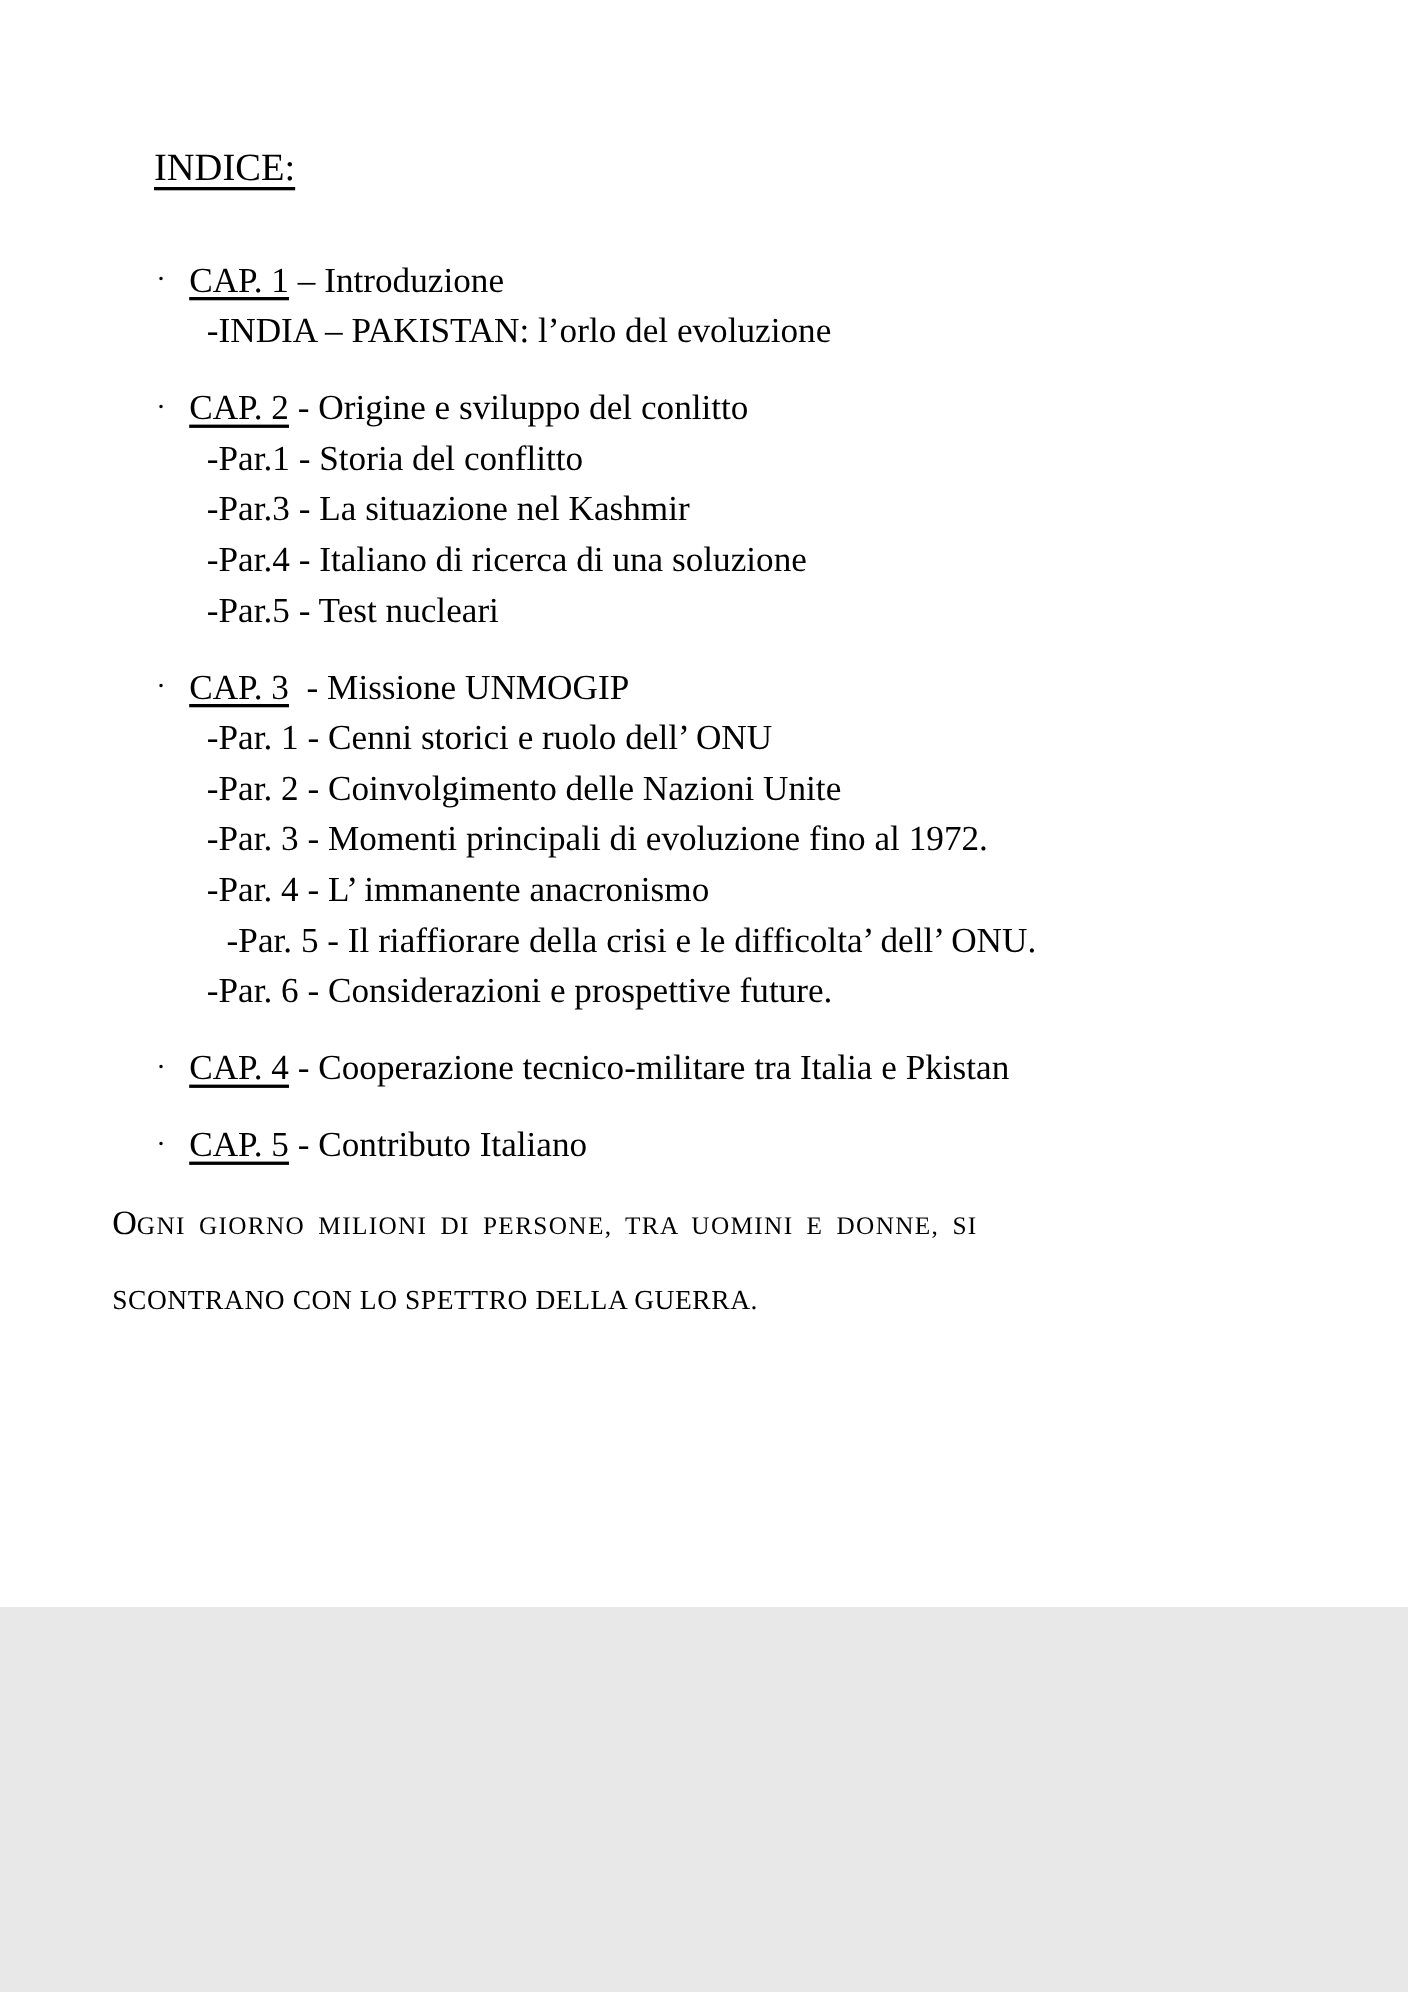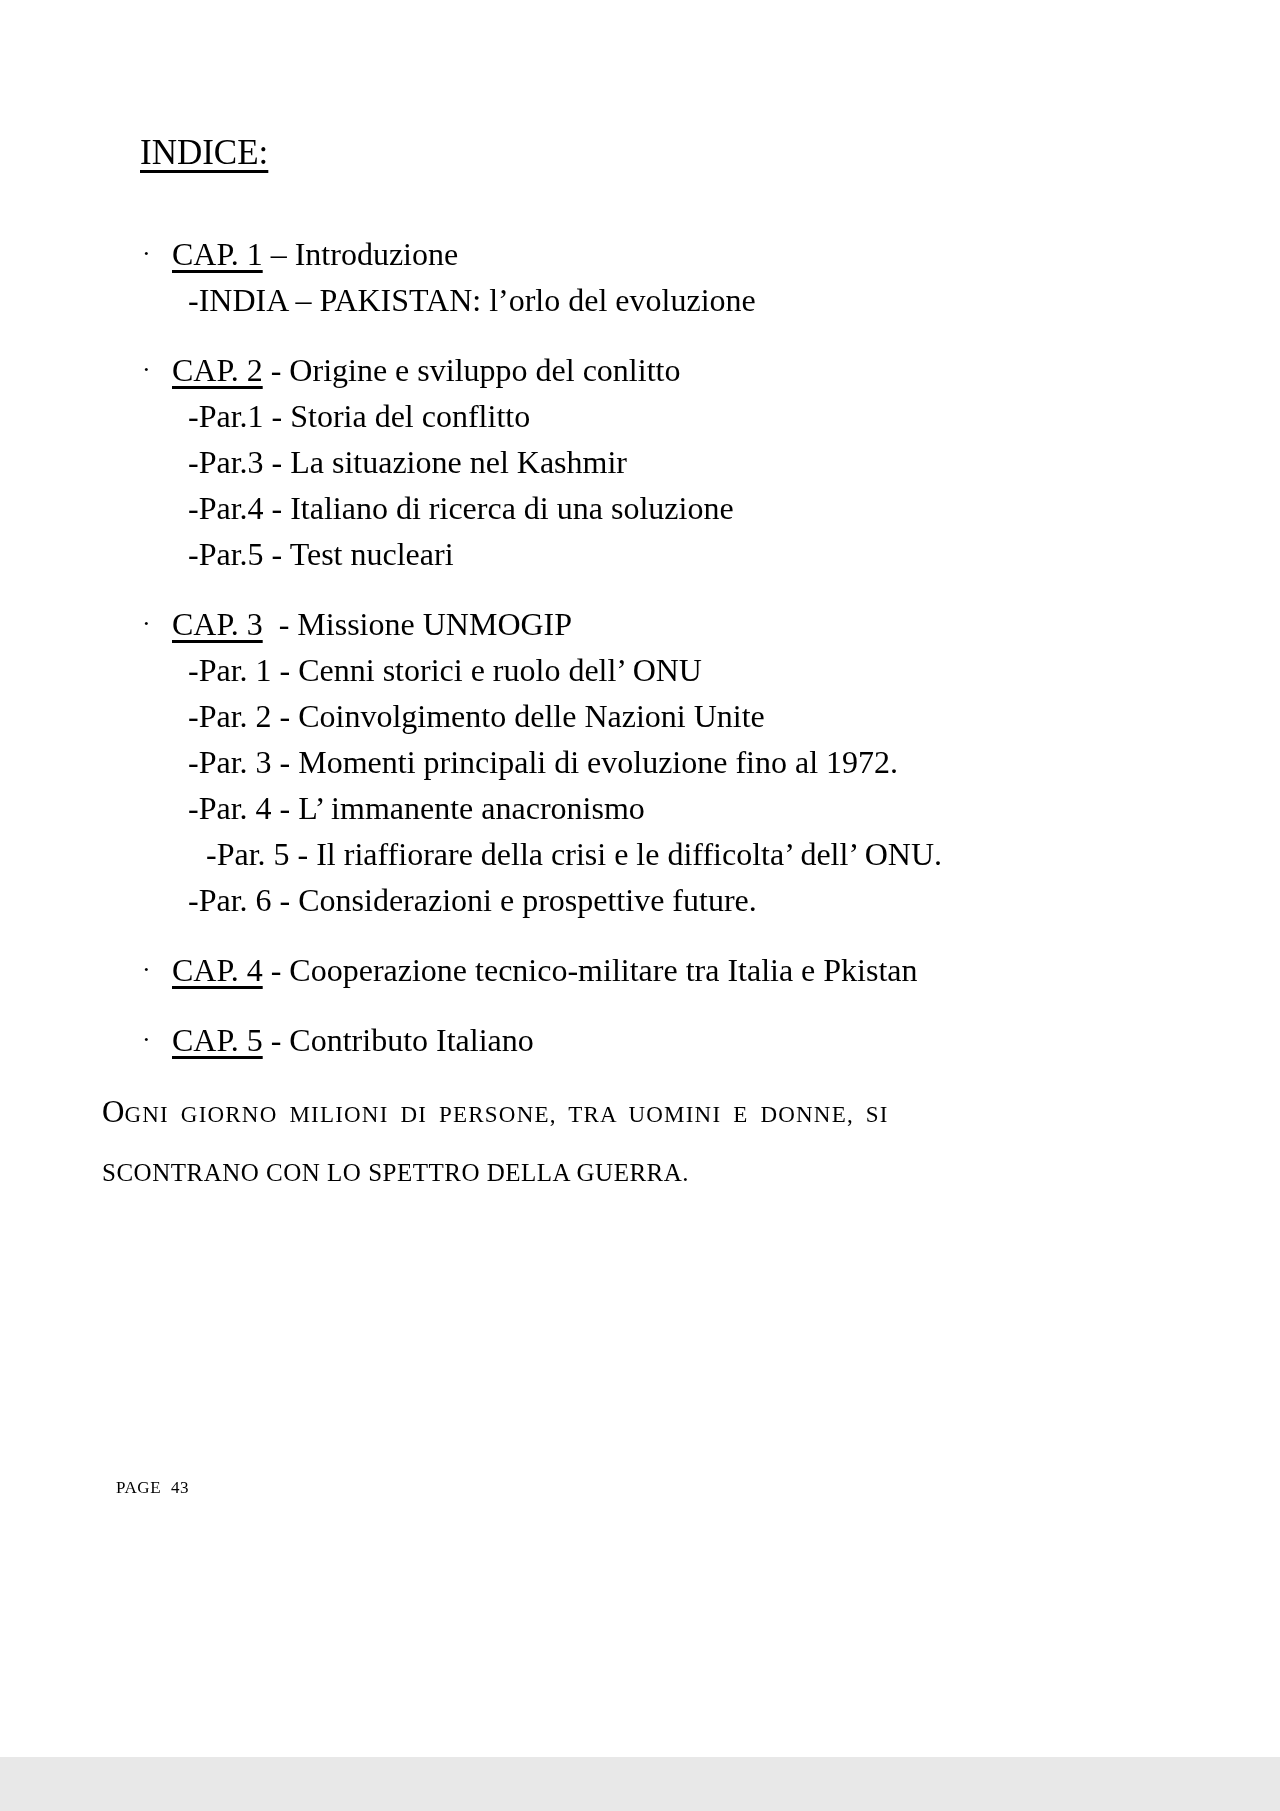--- a/index.html
+++ b/index.html
@@ -1,19 +1,19 @@
 <!DOCTYPE html>
 <html><head>
 <meta charset="utf-8">
 <style>
   * { margin: 0; padding: 0; box-sizing: border-box; }
   html, body { background: #e8e8e8; }
   .page {
     width: 1280px;
-    height: 1757px;
+    height: 1461px;
     margin: 0 auto;
     background: #ffffff;
     position: relative;
     font-family: "Liberation Serif", serif;
     color: #000;
     padding: 133px 100px 0 102px;
     overflow: hidden;
   }
   .title {
     font-size: 35px;
@@ -47,21 +47,21 @@
   .closing-line1 {
     display: block;
     font-size: 23px;
     letter-spacing: 1.2px;
     word-spacing: 5px;
     line-height: 34px;
   }
   .closing-lead { font-size: 31px; letter-spacing: 0; }
   .closing-line2 {
     display: block;
-    margin-top: 24px;
+    margin-top: 34px;
     font-size: 25px;
     letter-spacing: 0.5px;
     line-height: 34px;
   }
   .footer {
     position: absolute;
     left: 116px;
     top: 1478px;
     font-size: 17px;
     letter-spacing: 0.6px;

